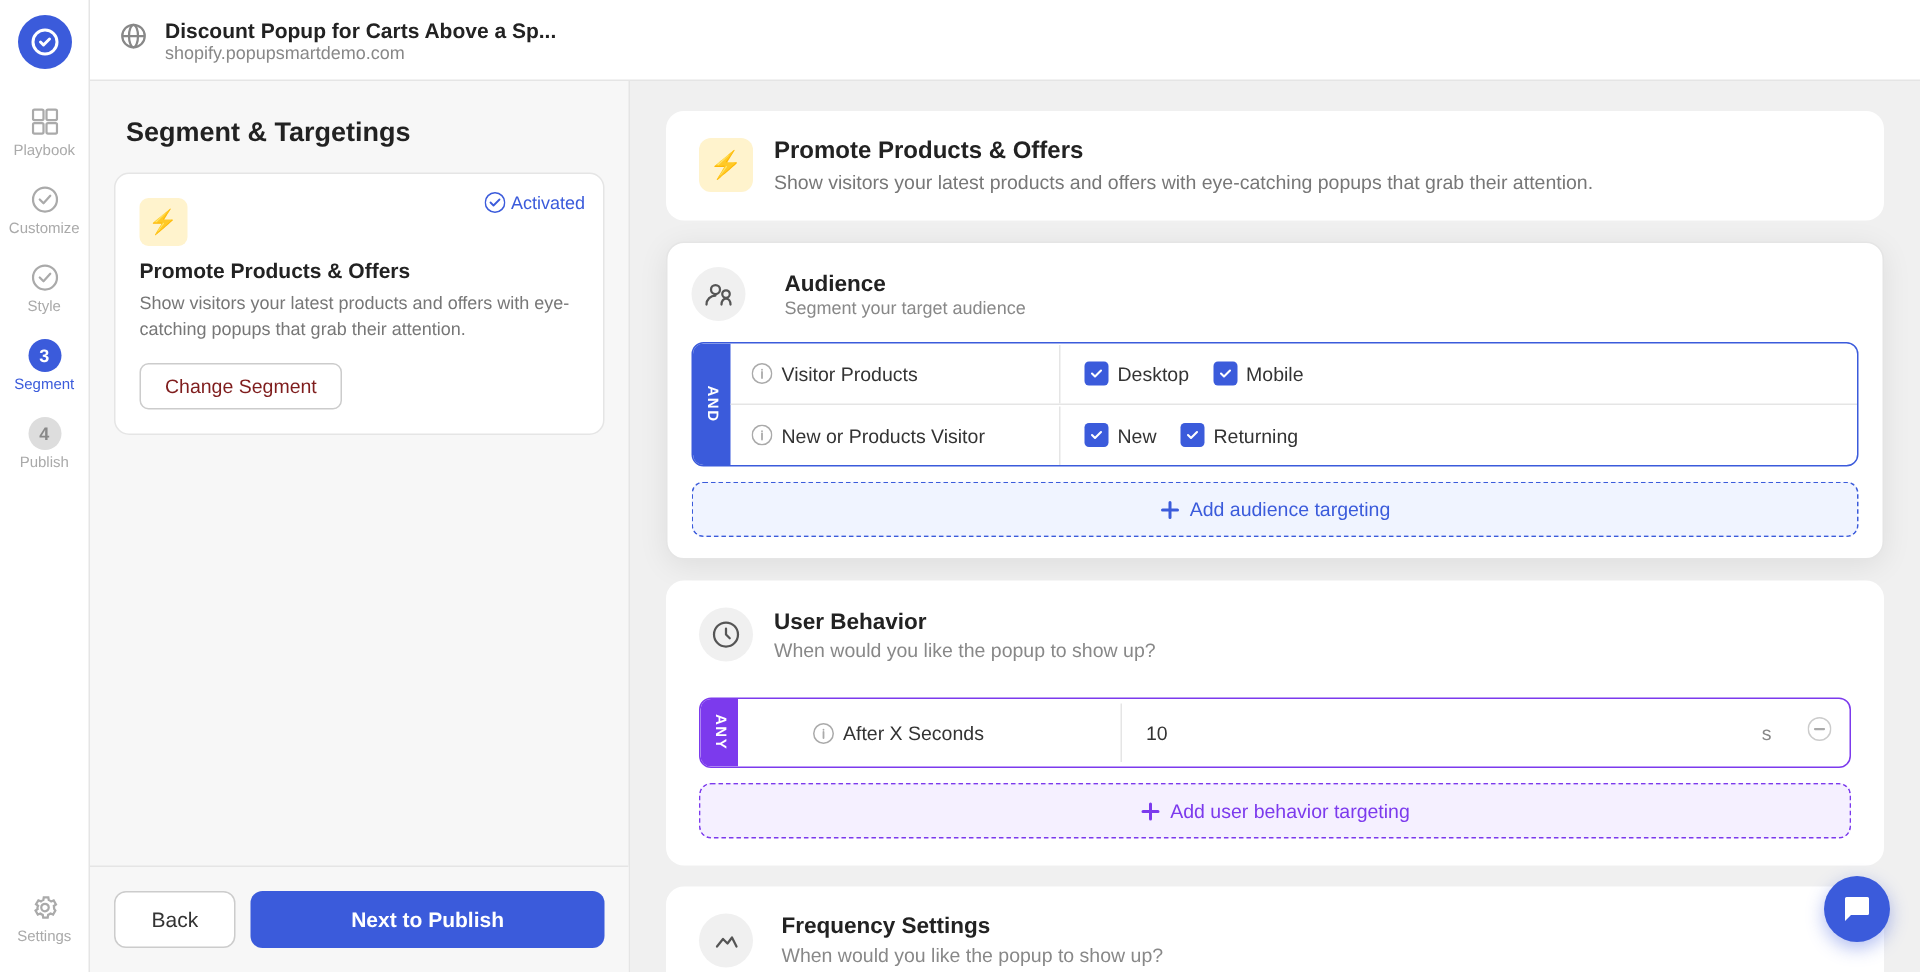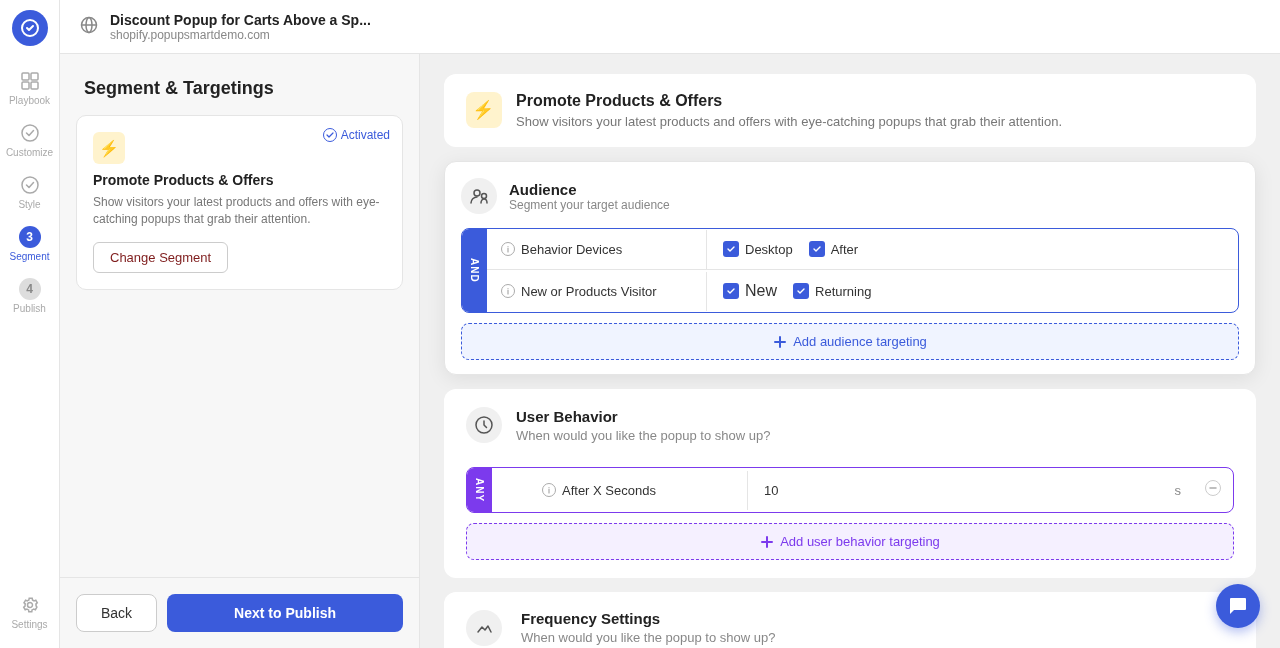--- a/index.html
+++ b/index.html
@@ -110,21 +110,21 @@
     <div style="background:#fff;border-radius:12px;padding:18px 22px;margin-bottom:14px;display:flex;align-items:flex-start;gap:14px;">
       <div style="width:36px;height:36px;background:#fff3cd;border-radius:8px;display:flex;align-items:center;justify-content:center;font-size:18px;flex-shrink:0;">⚡</div>
       <div>
         <div style="font-size:16px;font-weight:700;color:#222;margin-bottom:4px;">Promote Products &amp; Offers</div>
         <div style="font-size:13px;color:#777;">Show visitors your latest products and offers with eye-catching popups that grab their attention.</div>
       </div>
     </div>
 
     <div style="background:#fff;border-radius:12px;border:1px solid #e5e5e5;box-shadow:0 4px 20px rgba(0,0,0,0.08);padding:16px 16px 14px;margin-bottom:14px;">
 
-      <div style="display:flex;align-items:center;gap:12px;margin-bottom:14px;">
+      <div style="display:flex;align-items:center;gap:26px;margin-bottom:14px;">
         <div style="width:36px;height:36px;background:#f0f0f0;border-radius:50%;display:flex;align-items:center;justify-content:center;">
           <svg width="20" height="20" viewBox="0 0 20 20" fill="none">
               <circle cx="8" cy="7" r="3" stroke="#555" stroke-width="1.5"></circle>
               <path d="M2 17c0-3.3 2.7-6 6-6" stroke="#555" stroke-width="1.5" stroke-linecap="round"></path>
               <circle cx="15" cy="10" r="2.5" stroke="#555" stroke-width="1.5"></circle>
               <path d="M12 17c0-2.2 1.3-4 3-4s3 1.8 3 4" stroke="#555" stroke-width="1.5" stroke-linecap="round"></path>
             </svg>
         </div>
         <div>
           <div style="font-size:15px;font-weight:700;color:#222;">Audience</div>
@@ -136,53 +136,53 @@
         <div style="background:#3b5bdb;color:#fff;font-size:10px;font-weight:700;writing-mode:vertical-rl;padding:8px 7px;display:flex;align-items:center;justify-content:center;letter-spacing:1px;">AND</div>
         <div style="flex:1;">
 
           <div style="display:flex;align-items:center;border-bottom:1px solid #e5e5e5;">
             <div style="display:flex;align-items:center;gap:6px;padding:12px 14px;min-width:220px;font-size:13px;color:#333;font-weight:500;border-right:1px solid #e5e5e5;">
               <svg width="14" height="14" viewBox="0 0 14 14" fill="none">
                   <circle cx="7" cy="7" r="6.5" stroke="#aaa"></circle>
                   <path d="M7 6v4" stroke="#aaa" stroke-width="1.2" stroke-linecap="round"></path>
                   <circle cx="7" cy="4.5" r="0.6" fill="#aaa"></circle>
                 </svg>
-              <span>Behavior Devices</span>
+              <span>Visitor Products</span>
             </div>
             <div style="display:flex;align-items:center;gap:16px;padding:12px 16px;flex:1;">
               <div style="display:flex;align-items:center;gap:6px;font-size:13px;color:#333;cursor:pointer;">
                 <div style="width:16px;height:16px;background:#3b5bdb;border-radius:3px;display:flex;align-items:center;justify-content:center;">
                   <svg width="10" height="10" viewBox="0 0 10 10" fill="none">
                       <path d="M2 5l2 2 4-4" stroke="white" stroke-width="1.4" stroke-linecap="round" stroke-linejoin="round"></path>
                     </svg>
                 </div>
                 <span>Desktop</span>
               </div>
               <div style="display:flex;align-items:center;gap:6px;font-size:13px;color:#333;cursor:pointer;">
                 <div style="width:16px;height:16px;background:#3b5bdb;border-radius:3px;display:flex;align-items:center;justify-content:center;">
                   <svg width="10" height="10" viewBox="0 0 10 10" fill="none">
                       <path d="M2 5l2 2 4-4" stroke="white" stroke-width="1.4" stroke-linecap="round" stroke-linejoin="round"></path>
                     </svg>
                 </div>
-                <span>After</span>
+                <span>Mobile</span>
               </div>
             </div>
           </div>
 
           <div style="display:flex;align-items:center;">
             <div style="display:flex;align-items:center;gap:6px;padding:12px 14px;min-width:220px;font-size:13px;color:#333;font-weight:500;border-right:1px solid #e5e5e5;">
               <svg width="14" height="14" viewBox="0 0 14 14" fill="none">
                   <circle cx="7" cy="7" r="6.5" stroke="#aaa"></circle>
                   <path d="M7 6v4" stroke="#aaa" stroke-width="1.2" stroke-linecap="round"></path>
                   <circle cx="7" cy="4.5" r="0.6" fill="#aaa"></circle>
                 </svg>
               <span>New or Products Visitor</span>
             </div>
             <div style="display:flex;align-items:center;gap:16px;padding:12px 16px;flex:1;">
-              <div style="display:flex;align-items:center;gap:6px;font-size:16px;color:#333;cursor:pointer;">
+              <div style="display:flex;align-items:center;gap:6px;font-size:13px;color:#333;cursor:pointer;">
                 <div style="width:16px;height:16px;background:#3b5bdb;border-radius:3px;display:flex;align-items:center;justify-content:center;">
                   <svg width="10" height="10" viewBox="0 0 10 10" fill="none">
                       <path d="M2 5l2 2 4-4" stroke="white" stroke-width="1.4" stroke-linecap="round" stroke-linejoin="round"></path>
                     </svg>
                 </div>
                 <span>New</span>
               </div>
               <div style="display:flex;align-items:center;gap:6px;font-size:13px;color:#333;cursor:pointer;">
                 <div style="width:16px;height:16px;background:#3b5bdb;border-radius:3px;display:flex;align-items:center;justify-content:center;">
                   <svg width="10" height="10" viewBox="0 0 10 10" fill="none">

